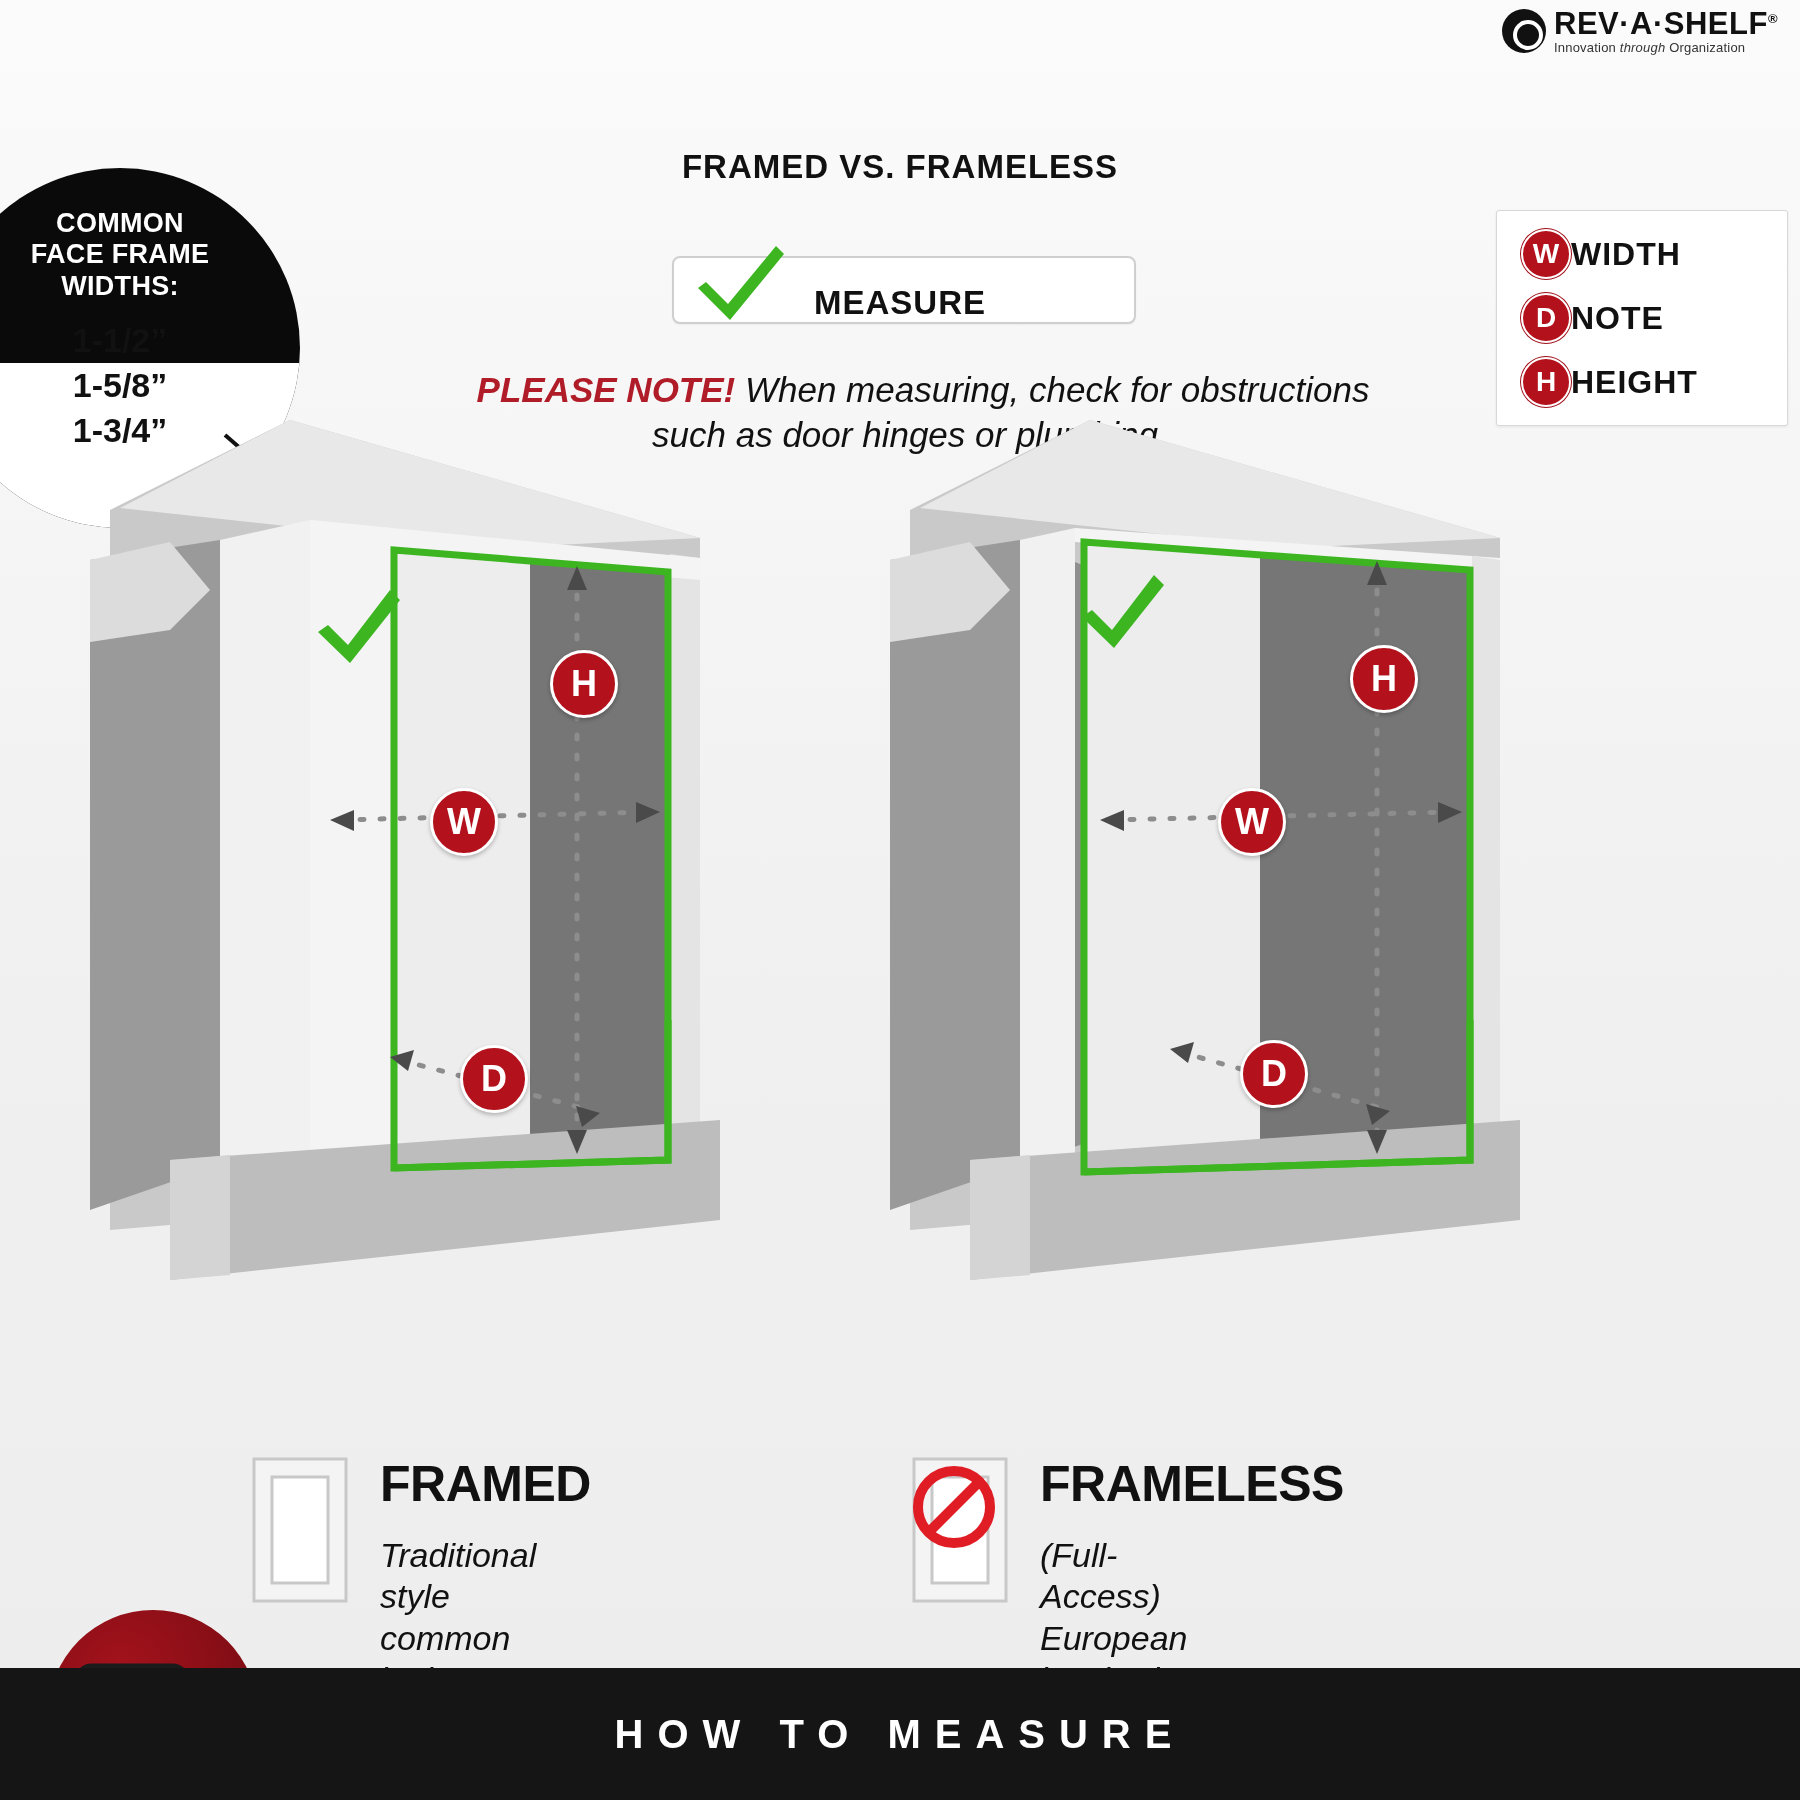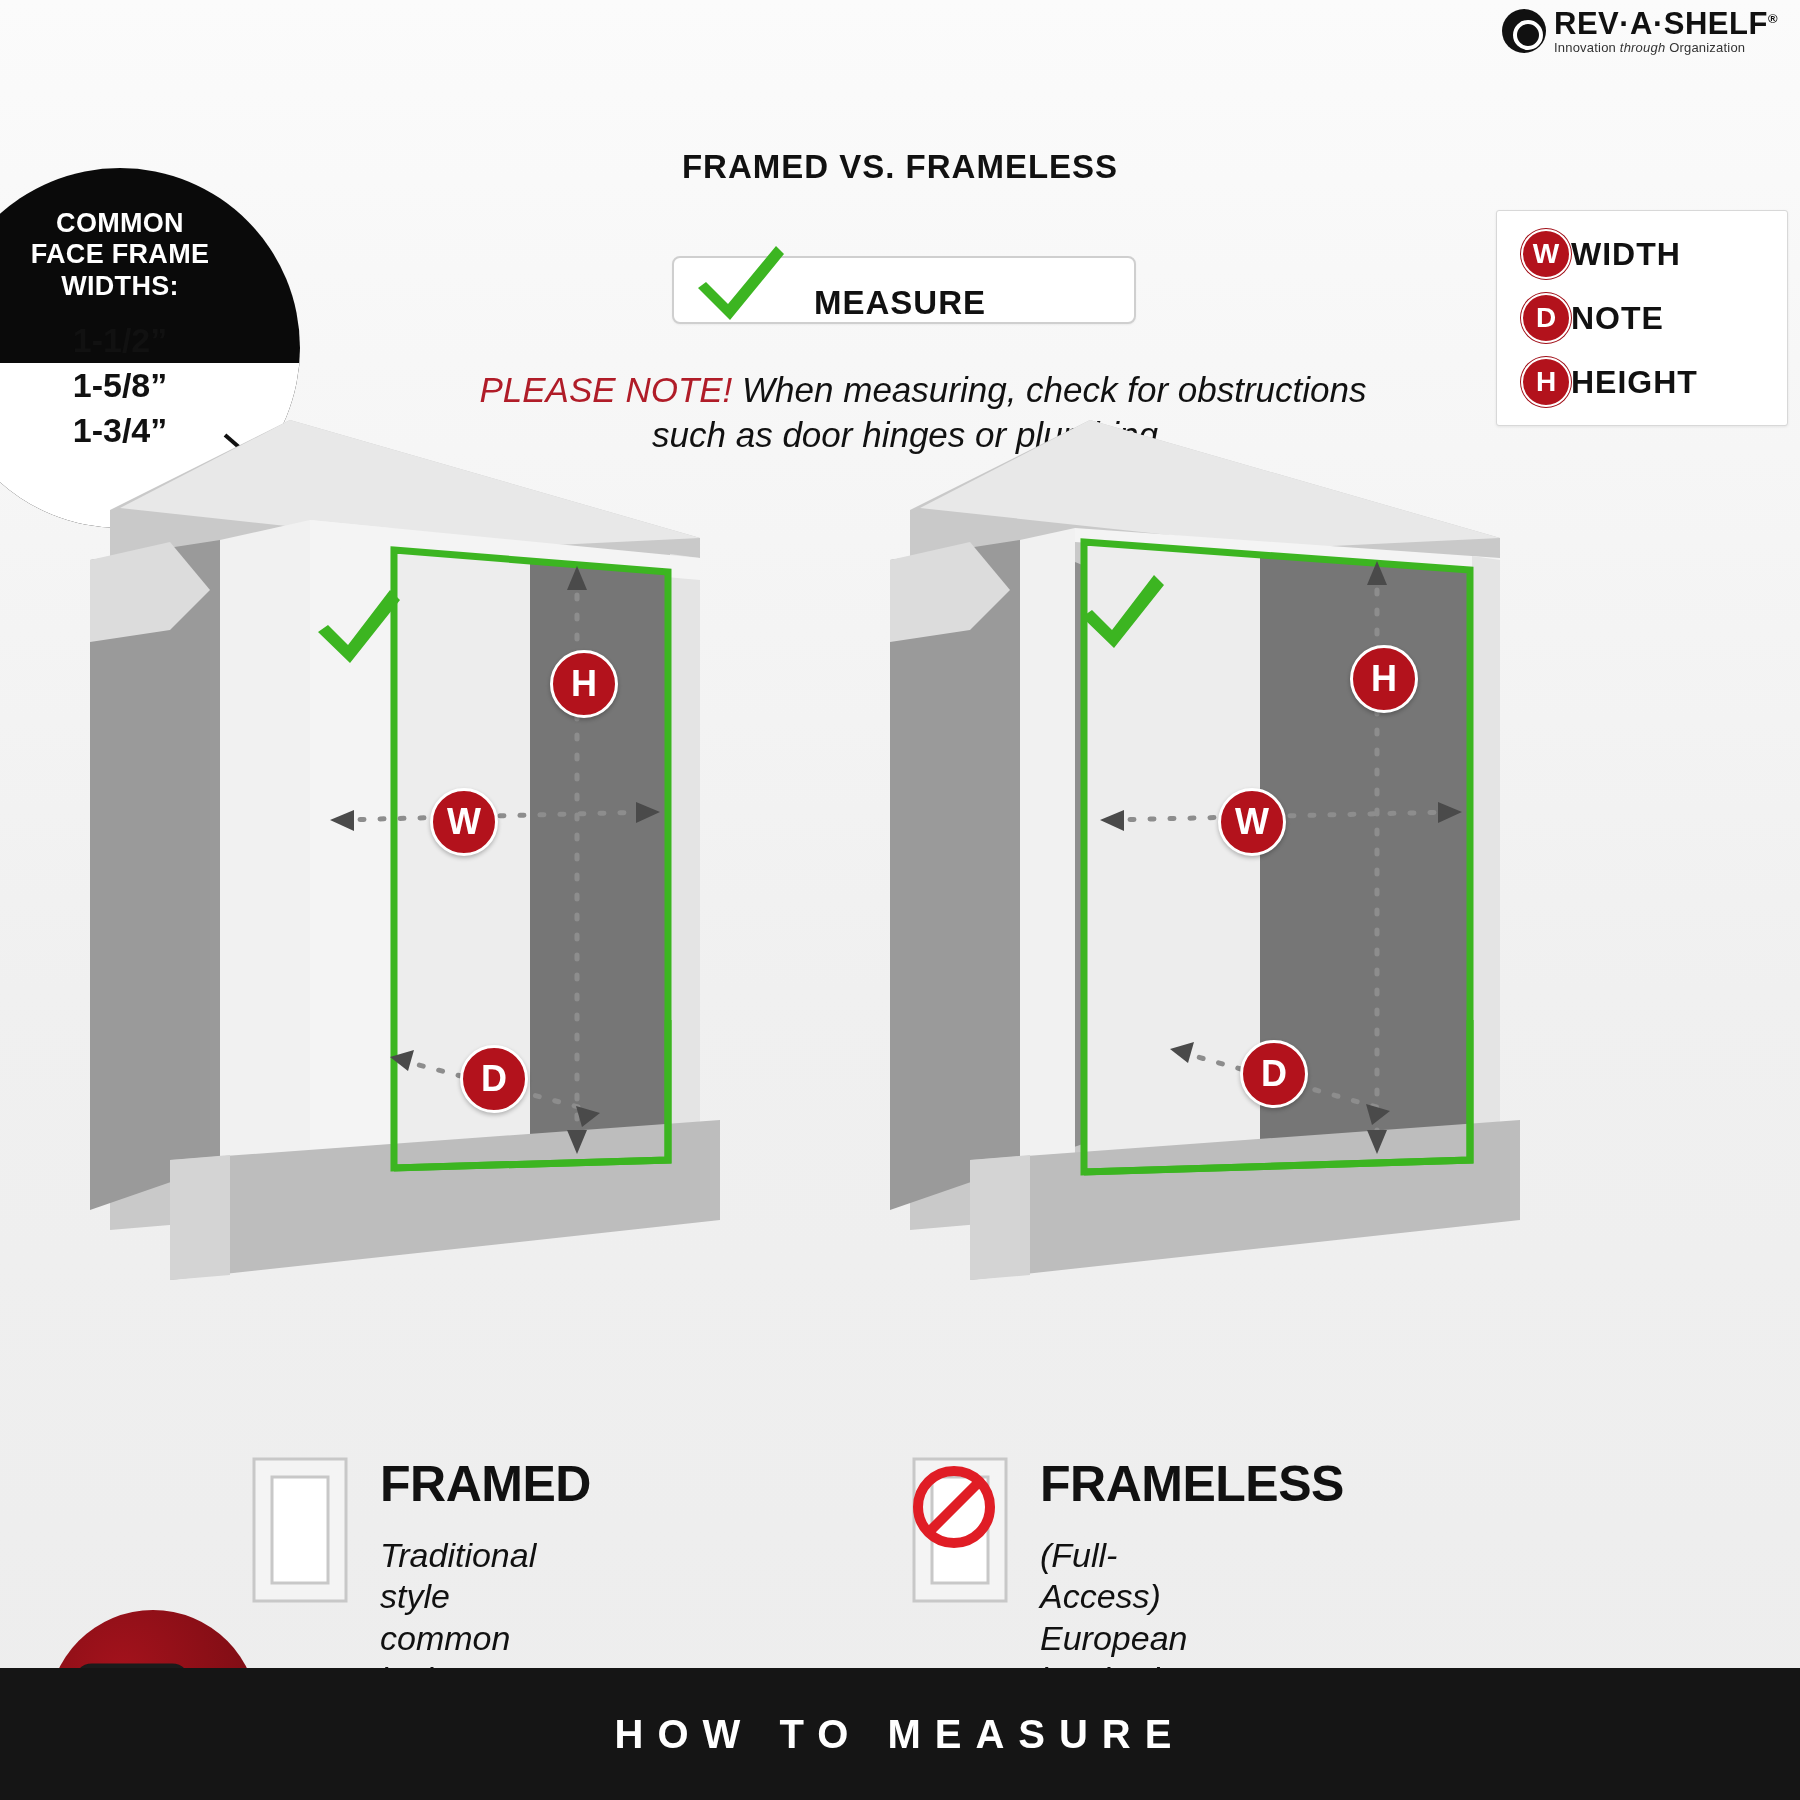--- a/index.html
+++ b/index.html
@@ -79,21 +79,21 @@
   .measure-pill .tick{margin-left:24px;margin-top:-16px;}
   .measure-pill .txt{
     font-size:33px;font-weight:bold;letter-spacing:1px;color:#111;margin-left:30px;
   }
 
   
   .note{
     position:absolute;left:420px;top:368px;width:970px;text-align:center;
     font-size:35px;line-height:1.28;color:#111;font-style:italic;
   }
-  .note b{color:#b01c28;font-style:italic;font-weight:normal;margin-left:36px;}
+  .note b{color:#b01c28;font-style:italic;font-weight:bold;margin-left:36px;}
 
   
   .legend{
     position:absolute;right:12px;top:210px;width:290px;
     background:#fff;border:1px solid #d8d8d8;border-radius:3px;
     padding:18px 0 18px 0;
     box-shadow:0 1px 3px rgba(0,0,0,.08);
   }
   .legend-row{display:flex;align-items:center;margin:0 0 14px 24px;}
   .legend-row:last-child{margin-bottom:0;}

